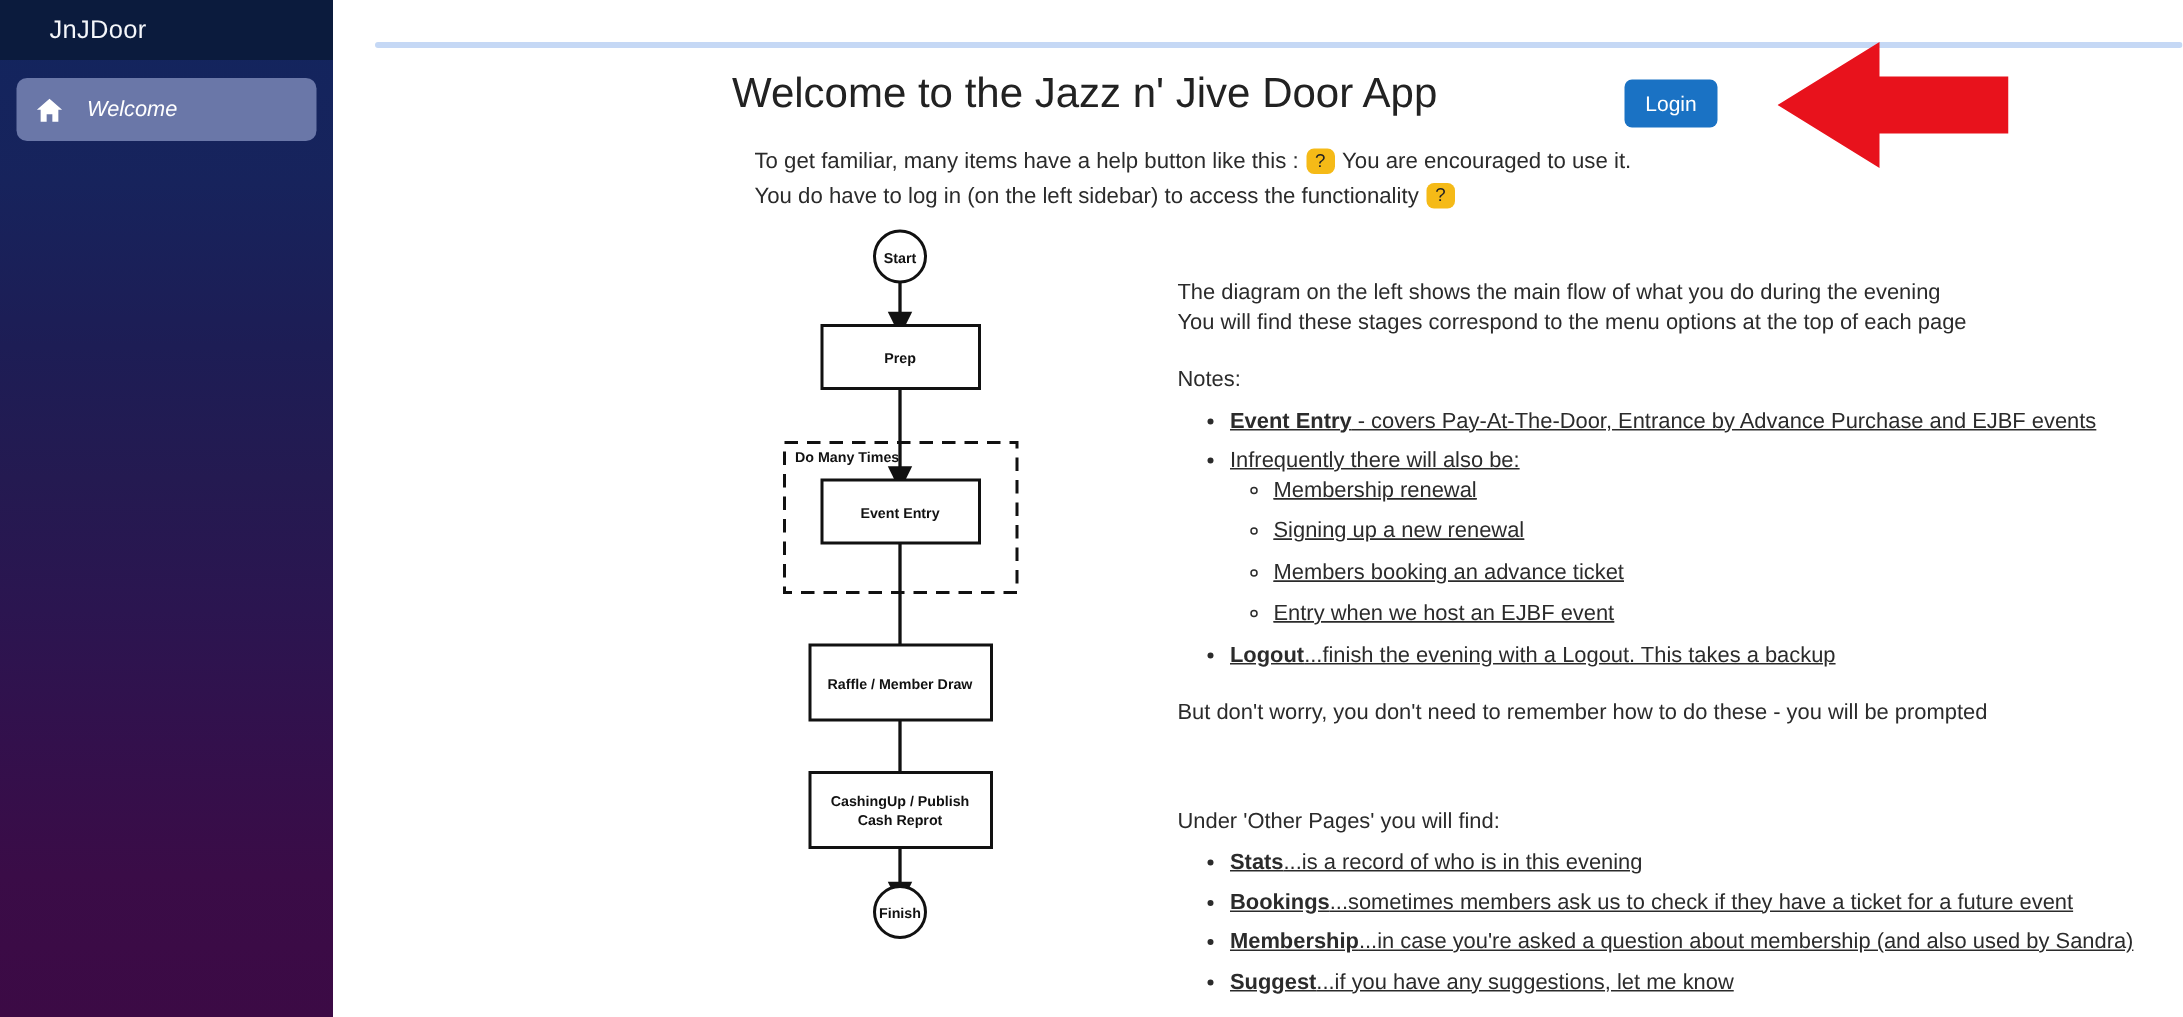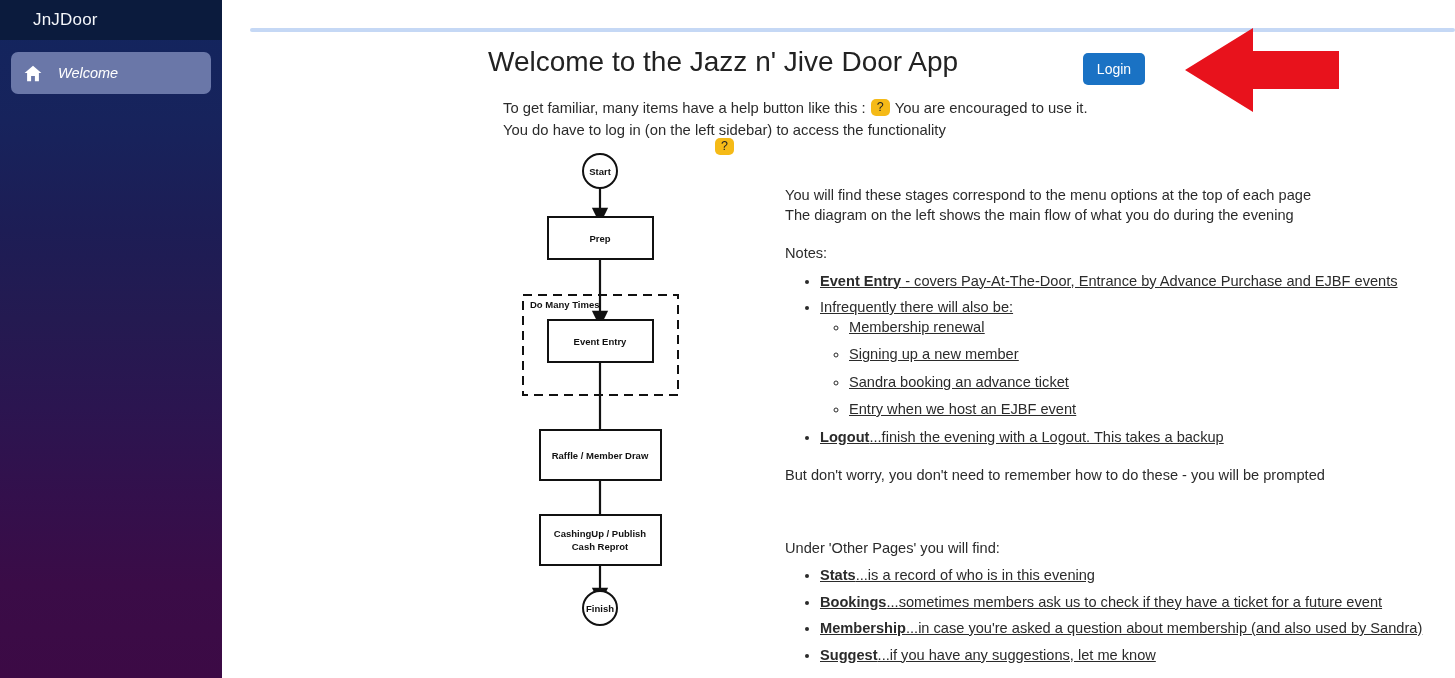--- a/index.html
+++ b/index.html
@@ -89,21 +89,21 @@
     display: flex; align-items: center; justify-content: center;
   }
 
   .intro-line {
     position: absolute; left: 281px;
     font-size: 14.8px; color: #2b2b2b;
     white-space: nowrap;
     display: flex; align-items: center;
   }
   #intro-1 { top: 99px; }
-  #intro-2 { top: 122px; flex-direction: column; }
+  #intro-2 { top: 122px; }
 
   .help-badge {
     display: inline-flex; align-items: center; justify-content: center;
     width: 19px; height: 17px;
     background: #f5ba17;
     color: #232323;
     border-radius: 5px;
     font-size: 12.5px; font-weight: 400;
     margin: 0 5px;
     cursor: pointer;
@@ -222,35 +222,35 @@
         <rect x="48" y="373" width="121" height="50" fill="#fff" stroke="#111" stroke-width="2"></rect>
         <text x="108" y="395" text-anchor="middle" font-family="'Liberation Sans', sans-serif" font-size="9.5" font-weight="bold" fill="#111">CashingUp / Publish</text>
         <text x="108" y="408" text-anchor="middle" font-family="'Liberation Sans', sans-serif" font-size="9.5" font-weight="bold" fill="#111">Cash Reprot</text>
 
         <circle cx="108" cy="466" r="17" fill="#fff" stroke="#111" stroke-width="2"></circle>
         <text x="108" y="470" text-anchor="middle" font-family="'Liberation Sans', sans-serif" font-size="9.5" font-weight="bold" fill="#111">Finish</text>
       </svg>
     </div>
 
     <div id="info">
+      <p>The diagram on the left shows the main flow of what you do during the evening</p>
       <p>You will find these stages correspond to the menu options at the top of each page</p>
-      <p>The diagram on the left shows the main flow of what you do during the evening</p>
       <div class="gap-sm"></div>
       <p>Notes:</p>
 
       <ul>
         <li>
           <span class="b">Event Entry</span><span> - covers Pay-At-The-Door, Entrance by Advance Purchase and EJBF events</span>
         </li>
         <li>
           <span>Infrequently there will also be:</span>
           <ul>
             <li>Membership renewal</li>
-            <li>Signing up a new member</li>
-            <li>Sandra booking an advance ticket</li>
+            <li>Signing up a new renewal</li>
+            <li>Members booking an advance ticket</li>
             <li>Entry when we host an EJBF event</li>
           </ul>
         </li>
         <li>
           <span class="b">Logout</span><span>...finish the evening with a Logout. This takes a backup</span>
         </li>
       </ul>
 
       <div class="gap-md"></div>
       <p>But don't worry, you don't need to remember how to do these - you will be prompted</p>

